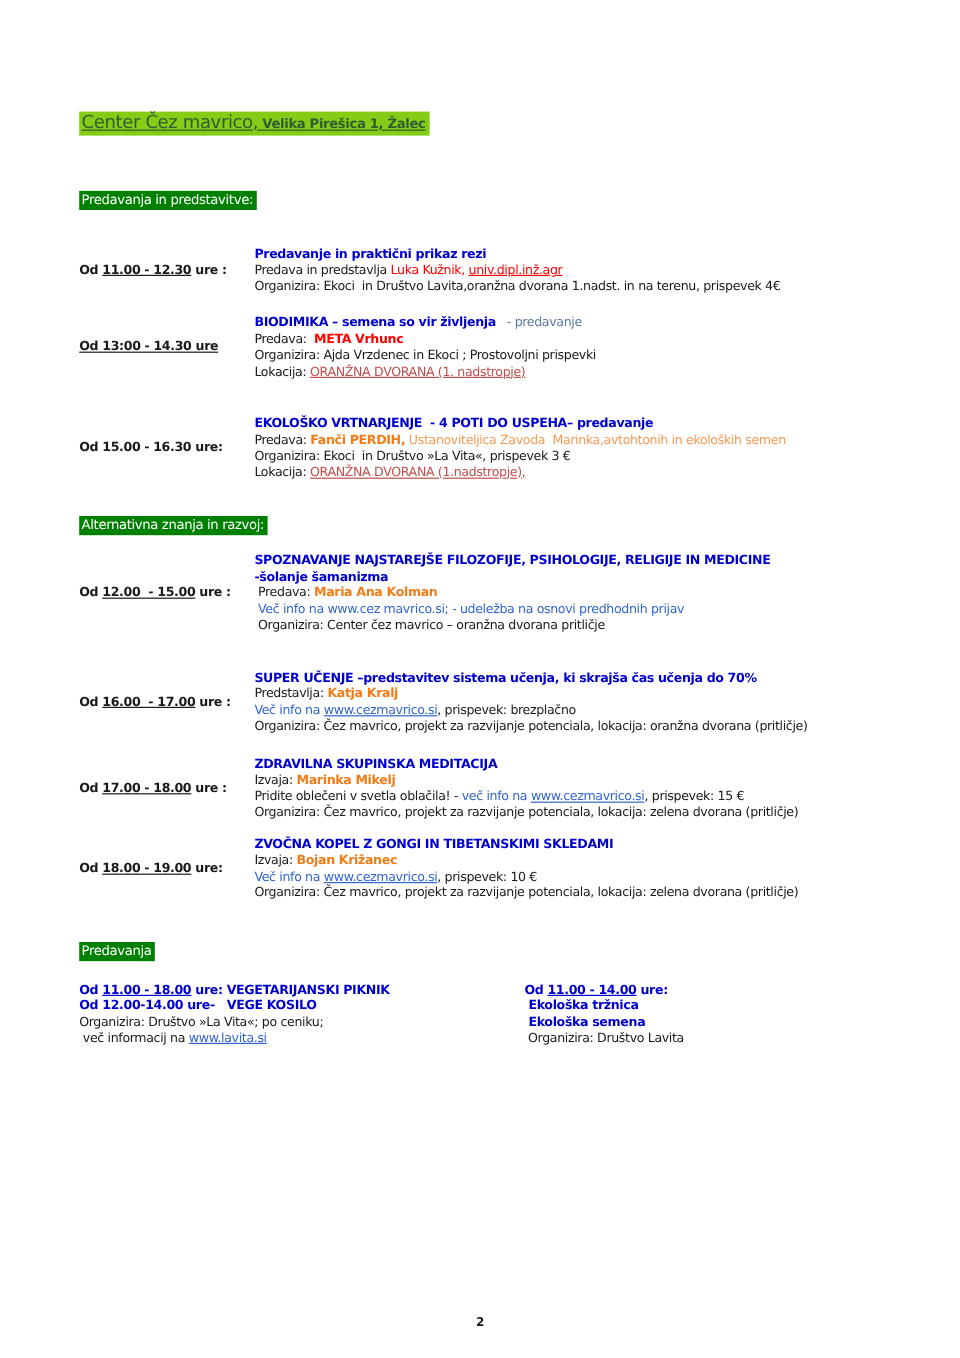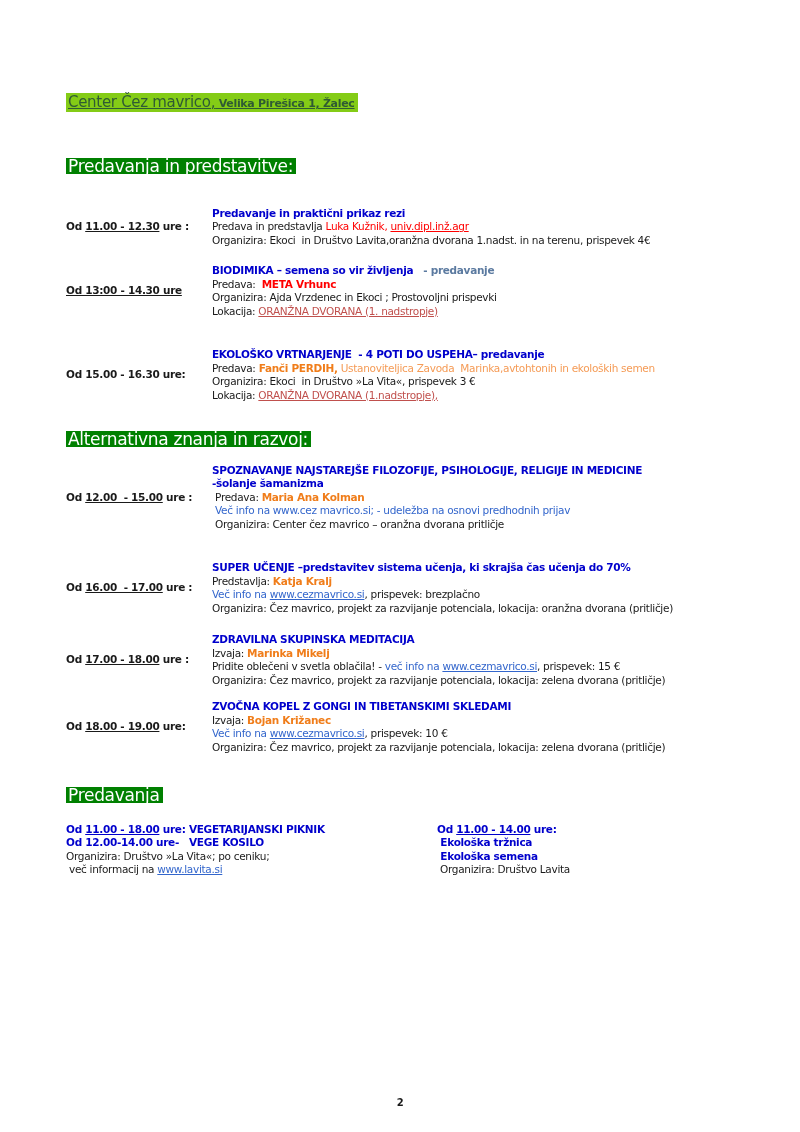--- a/index.html
+++ b/index.html
@@ -9,28 +9,28 @@
     font-size:10.5px;line-height:13.5px;letter-spacing:-0.3px;color:#1a1a1a;
   }
   .content{padding:93px 56px 0 66px;}
   .ln{white-space:pre;}
   u{text-decoration:underline;color:inherit;}
   
   .title-hl{display:inline-block;background:#84cc16;text-decoration:underline;color:#2F5B33;padding:0 3px 1px 2px;}
   .title-main{font-size:15px;line-height:18px;}
   .title-sub{font-size:11px;font-weight:bold;}
   
-  .sec-h{display:inline-block;background:#008000;color:#ffffff;font-size:17px;line-height:14px;padding:1px 3px 1px 2px;}
+  .sec-h{display:inline-block;background:#008000;color:#ffffff;font-size:11px;line-height:14px;padding:1px 3px 1px 2px;}
   
   .ev{display:flex;align-items:center;}
   .ev-t{width:146px;flex-shrink:0;font-weight:bold;}
   .ev-b{flex:1;min-width:0;}
   
   .t-blue-b{color:#0000CC;font-weight:bold;}
-  .t-slate{color:#5B7AA0;font-weight:bold;}
+  .t-slate{color:#5B7AA0;font-weight:normal;}
   .t-info{color:#3366CC;}
   .t-red{color:#FF0000;}
   .t-red-b{color:#FF0000;font-weight:bold;}
   .t-loc{color:#C0504D;text-decoration:underline;}
   .t-orange-b{color:#F07D1A;font-weight:bold;}
   .t-orange{color:#F59B56;}
   .u{text-decoration:underline;}
   
   .acts{display:flex;justify-content:center;}
   .act-left{width:371px;flex-shrink:0;}

